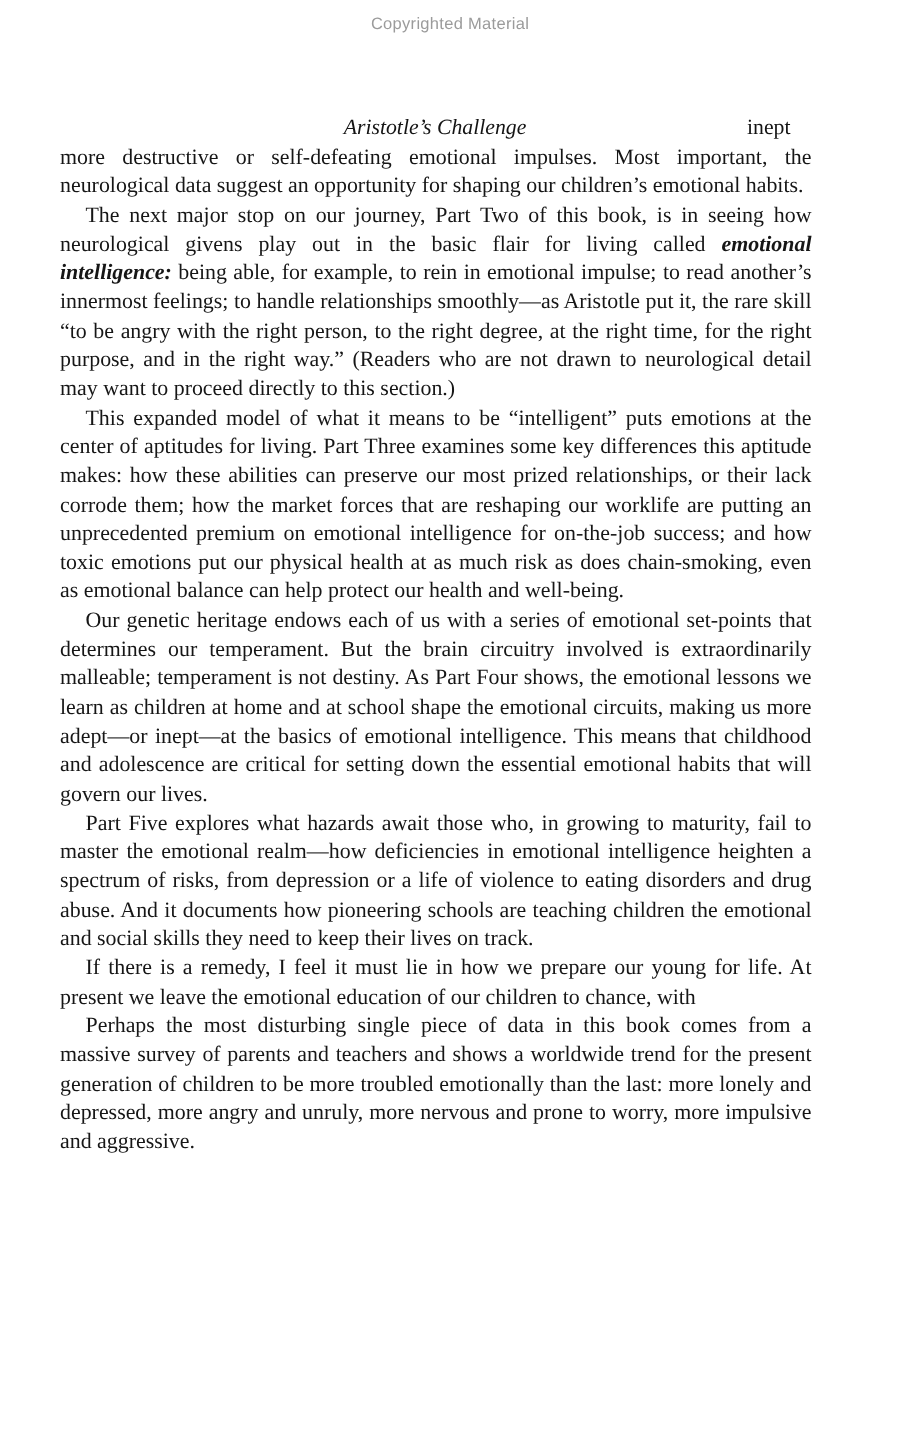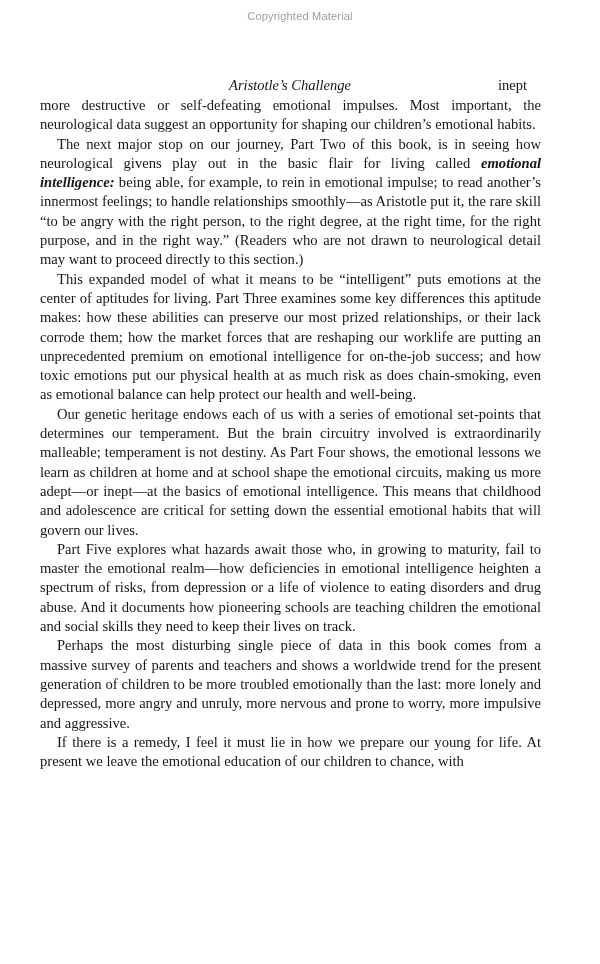--- a/index.html
+++ b/index.html
@@ -79,21 +79,21 @@
     <span class="running-title">Aristotle’s Challenge</span>
     <span class="page-number">inept</span>
   </div>
 
   <div class="body-text" id="paragraphs">
       <p class="para"><span>more destructive or self-defeating emotional impulses. Most important, the neurological data suggest an opportunity for shaping our children’s emotional habits.</span></p>
       <p class="para indent"><span>The next major stop on our journey, Part Two of this book, is in seeing how neurological givens play out in the basic flair for living called </span><span class="bold-italic">emotional intelligence:</span><span> being able, for example, to rein in emotional impulse; to read another’s innermost feelings; to handle relationships smoothly—as Aristotle put it, the rare skill “to be angry with the right person, to the right degree, at the right time, for the right purpose, and in the right way.” (Readers who are not drawn to neurological detail may want to proceed directly to this section.)</span></p>
       <p class="para indent"><span>This expanded model of what it means to be “intelligent” puts emotions at the center of aptitudes for living. Part Three examines some key differences this aptitude makes: how these abilities can preserve our most prized relationships, or their lack corrode them; how the market forces that are reshaping our worklife are putting an unprecedented premium on emotional intelligence for on-the-job success; and how toxic emotions put our physical health at as much risk as does chain-smoking, even as emotional balance can help protect our health and well-being.</span></p>
       <p class="para indent"><span>Our genetic heritage endows each of us with a series of emotional set-points that determines our temperament. But the brain circuitry involved is extraordinarily malleable; temperament is not destiny. As Part Four shows, the emotional lessons we learn as children at home and at school shape the emotional circuits, making us more adept—or inept—at the basics of emotional intelligence. This means that childhood and adolescence are critical for setting down the essential emotional habits that will govern our lives.</span></p>
       <p class="para indent"><span>Part Five explores what hazards await those who, in growing to maturity, fail to master the emotional realm—how deficiencies in emotional intelligence heighten a spectrum of risks, from depression or a life of violence to eating disorders and drug abuse. And it documents how pioneering schools are teaching children the emotional and social skills they need to keep their lives on track.</span></p>
+      <p class="para indent"><span>If there is a remedy, I feel it must lie in how we prepare our young for life. At present we leave the emotional education of our children to chance, with</span></p>
       <p class="para indent"><span>Perhaps the most disturbing single piece of data in this book comes from a massive survey of parents and teachers and shows a worldwide trend for the present generation of children to be more troubled emotionally than the last: more lonely and depressed, more angry and unruly, more nervous and prone to worry, more impulsive and aggressive.</span></p>
-      <p class="para indent"><span>If there is a remedy, I feel it must lie in how we prepare our young for life. At present we leave the emotional education of our children to chance, with</span></p>
     </div>
 
   <div class="crease"></div>
 
   <div class="copyright bottom">Copyrighted Material</div>
 
 </div>
 
 </body></html>

